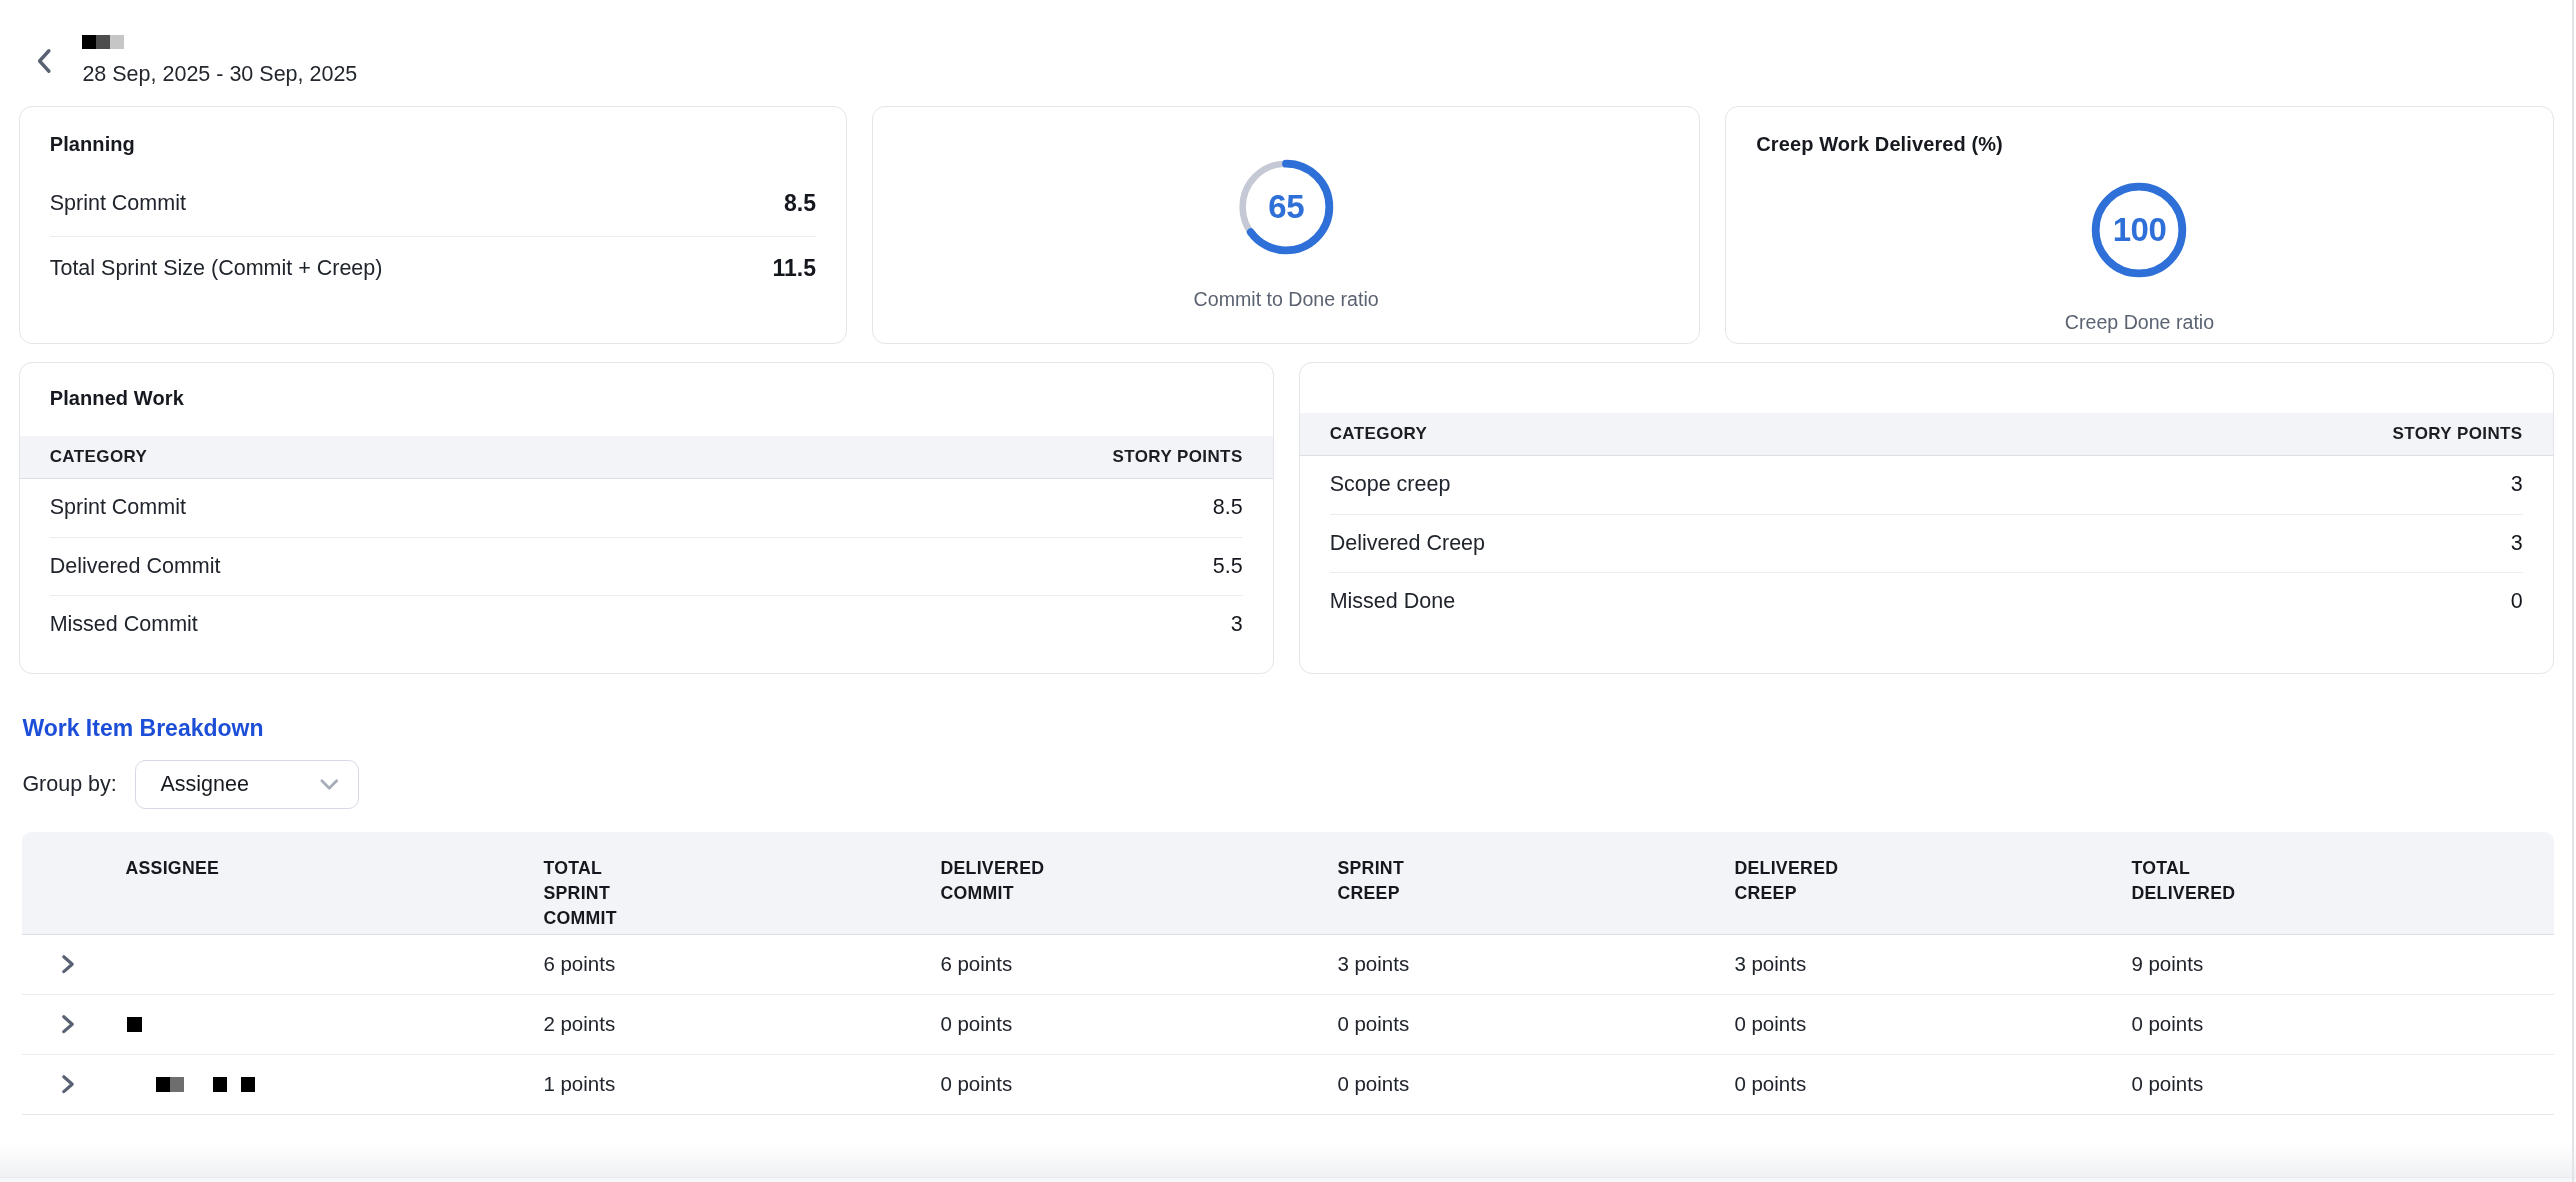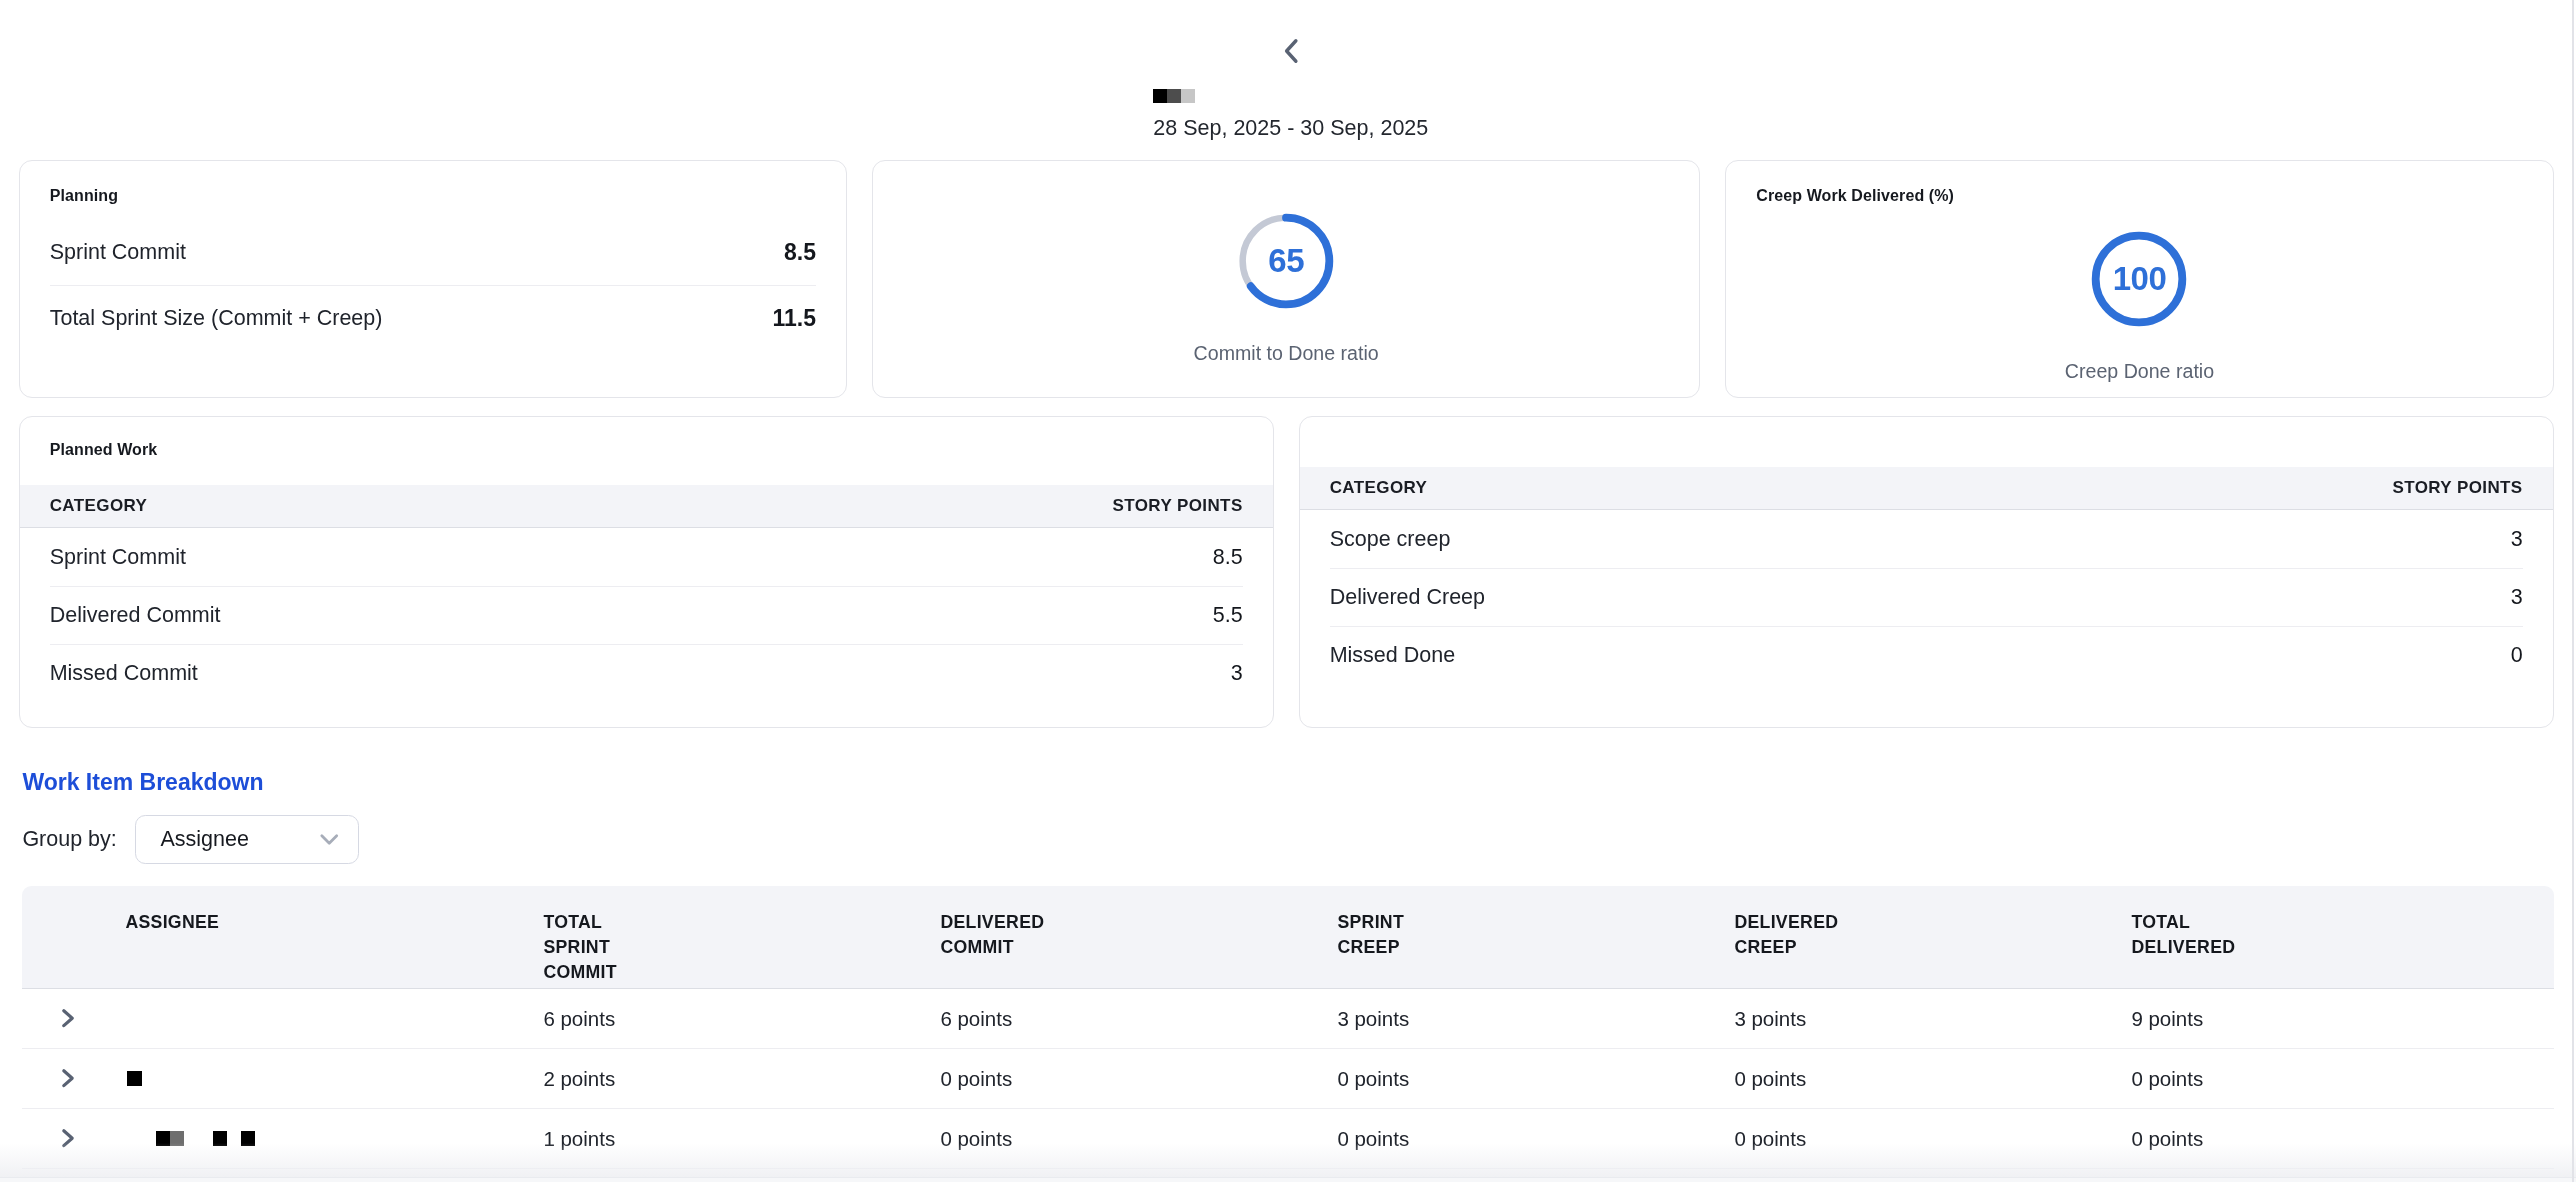--- a/index.html
+++ b/index.html
@@ -11,21 +11,21 @@
     --accent: #2e70d8;
     --track: #c4c9d5;
     --muted: #5b6372;
     --band: #f3f4f8;
     --card-border: #e4e5ea;
     --divider: #ededf1;
   }
   .page { padding: 0 22.4px 0 18.7px; position: relative; }
 
   
-  .topbar { display: flex; align-items: center; gap: 22.4px; padding: 35px 0 0 9.3px; flex-direction: column; }
+  .topbar { display: flex; align-items: center; gap: 22.4px; padding: 35px 0 0 9.3px; }
   .back-btn {
     background: none; border: none; cursor: pointer;
     width: 32px; height: 32px; display: flex; align-items: center; justify-content: center;
   }
   .head-col { display: flex; flex-direction: column; gap: 13px; }
   .redaction { display: flex; }
   .blk { width: 14px; height: 14px; display: inline-block; }
   .b1 { background: #000000; }
   .b2 { background: #4d4d4d; }
   .b3 { background: #c6c6c6; }
@@ -33,21 +33,21 @@
 
   
   .cards-row { display: flex; gap: 25px; margin-top: 18.7px; }
   .cards-row.row2 { margin-top: 18px; }
   .card {
     background: #fff;
     border: 1.9px solid var(--card-border);
     border-radius: 13px;
     flex: 1;
   }
-  .card-title { font-size: 16px; font-weight: 700; color: #16191f; letter-spacing: 0.1px; }
+  .card-title { font-size: 20px; font-weight: 700; color: #16191f; letter-spacing: 0.1px; }
 
   
   .planning-card { height: 238px; padding: 26px 30px 0 30px; }
   .kv-rows { margin-top: 15px; }
   .kv-row {
     display: flex; justify-content: space-between; align-items: center;
     height: 65px;
   }
   .kv-row + .kv-row { border-top: 1.4px solid var(--divider); }
   .kv-label { font-size: 21.5px; color: #20242c; }

